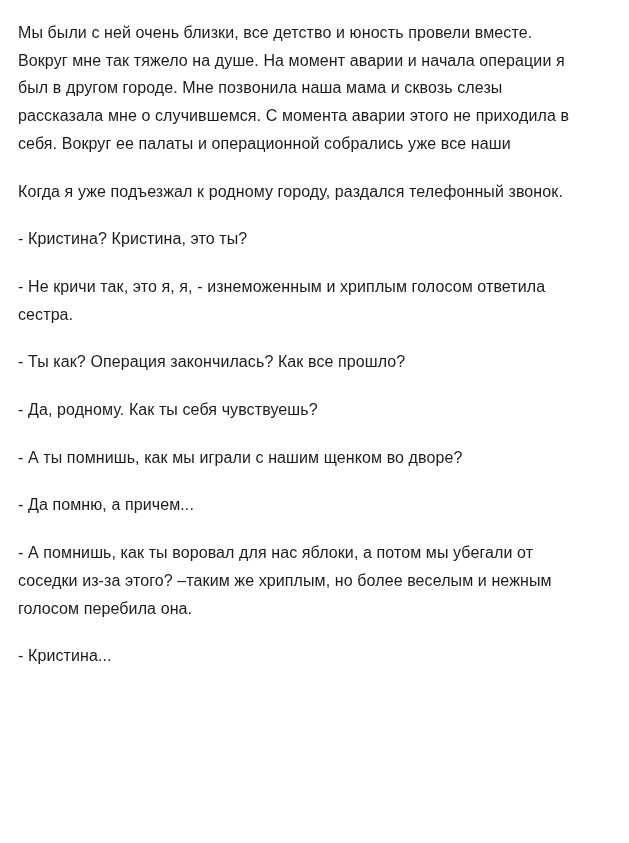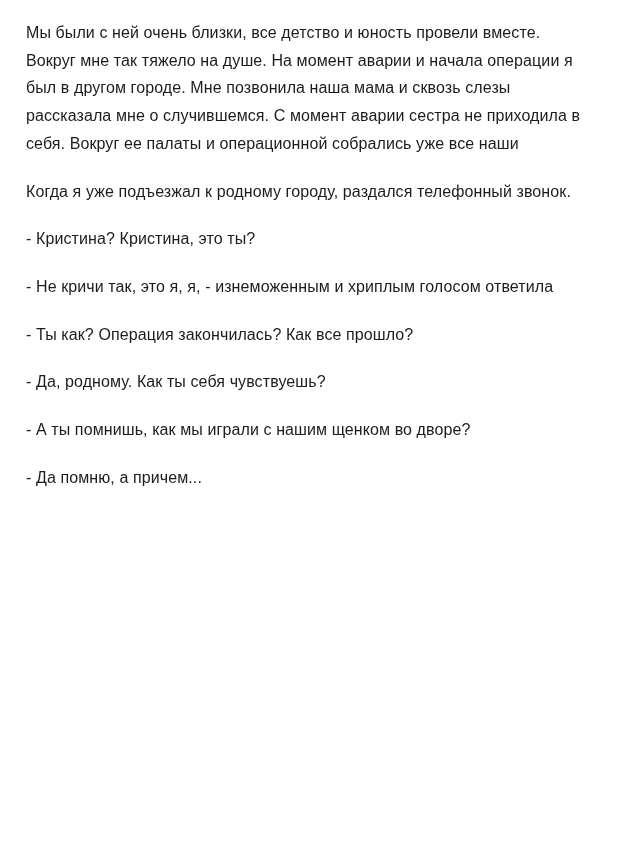--- a/index.html
+++ b/index.html
@@ -15,65 +15,74 @@
   }
   main.article {
     box-sizing: border-box;
     padding: 19px 10px 0 14px;
     color: #1c1c1c;
     font-size: 16px;
     line-height: 27.7px;
     letter-spacing: 0.1px;
   }
   main.article p {
-    margin: 0 0 20px 12px;
+    margin: 0 0 20px 4px;
     padding: 0;
   }
   main.article p span.line {
     display: block;
     white-space: nowrap;
   }
 </style>
 </head>
 <body>
 
 <main class="article">
 
   <p>
     <span class="line">Мы были с ней очень близки, все детство и юность провели вместе.</span>
     <span class="line">Вокруг мне так тяжело на душе. На момент аварии и начала операции я</span>
     <span class="line">был в другом городе. Мне позвонила наша мама и сквозь слезы</span>
-    <span class="line">рассказала мне о случившемся. С момент аварии сестра не приходила в</span>
+    <span class="line">рассказала мне о случившемся. С момента аварии этого не приходила в</span>
     <span class="line">себя. Вокруг ее палаты и операционной собрались уже все наши</span>
   </p>
 
   <p>
     <span class="line">Когда я уже подъезжал к родному городу, раздался телефонный звонок.</span>
   </p>
 
   <p>
     <span class="line">- Кристина? Кристина, это ты?</span>
   </p>
 
   <p>
     <span class="line">- Не кричи так, это я, я, - изнеможенным и хриплым голосом ответила</span>
+    <span class="line">сестра.</span>
   </p>
 
   <p>
     <span class="line">- Ты как? Операция закончилась? Как все прошло?</span>
   </p>
 
 
   <p>
     <span class="line">- Да, родному. Как ты себя чувствуешь?</span>
   </p>
 
   <p>
     <span class="line">- А ты помнишь, как мы играли с нашим щенком во дворе?</span>
   </p>
 
   <p>
     <span class="line">- Да помню, а причем...</span>
   </p>
 
+  <p>
+    <span class="line">- А помнишь, как ты воровал для нас яблоки, а потом мы убегали от</span>
+    <span class="line">соседки из-за этого? –таким же хриплым, но более веселым и нежным</span>
+    <span class="line">голосом перебила она.</span>
+  </p>
 
+  <p>
+    <span class="line">- Кристина...</span>
+  </p>
 
 </main>
 
 </body></html>

